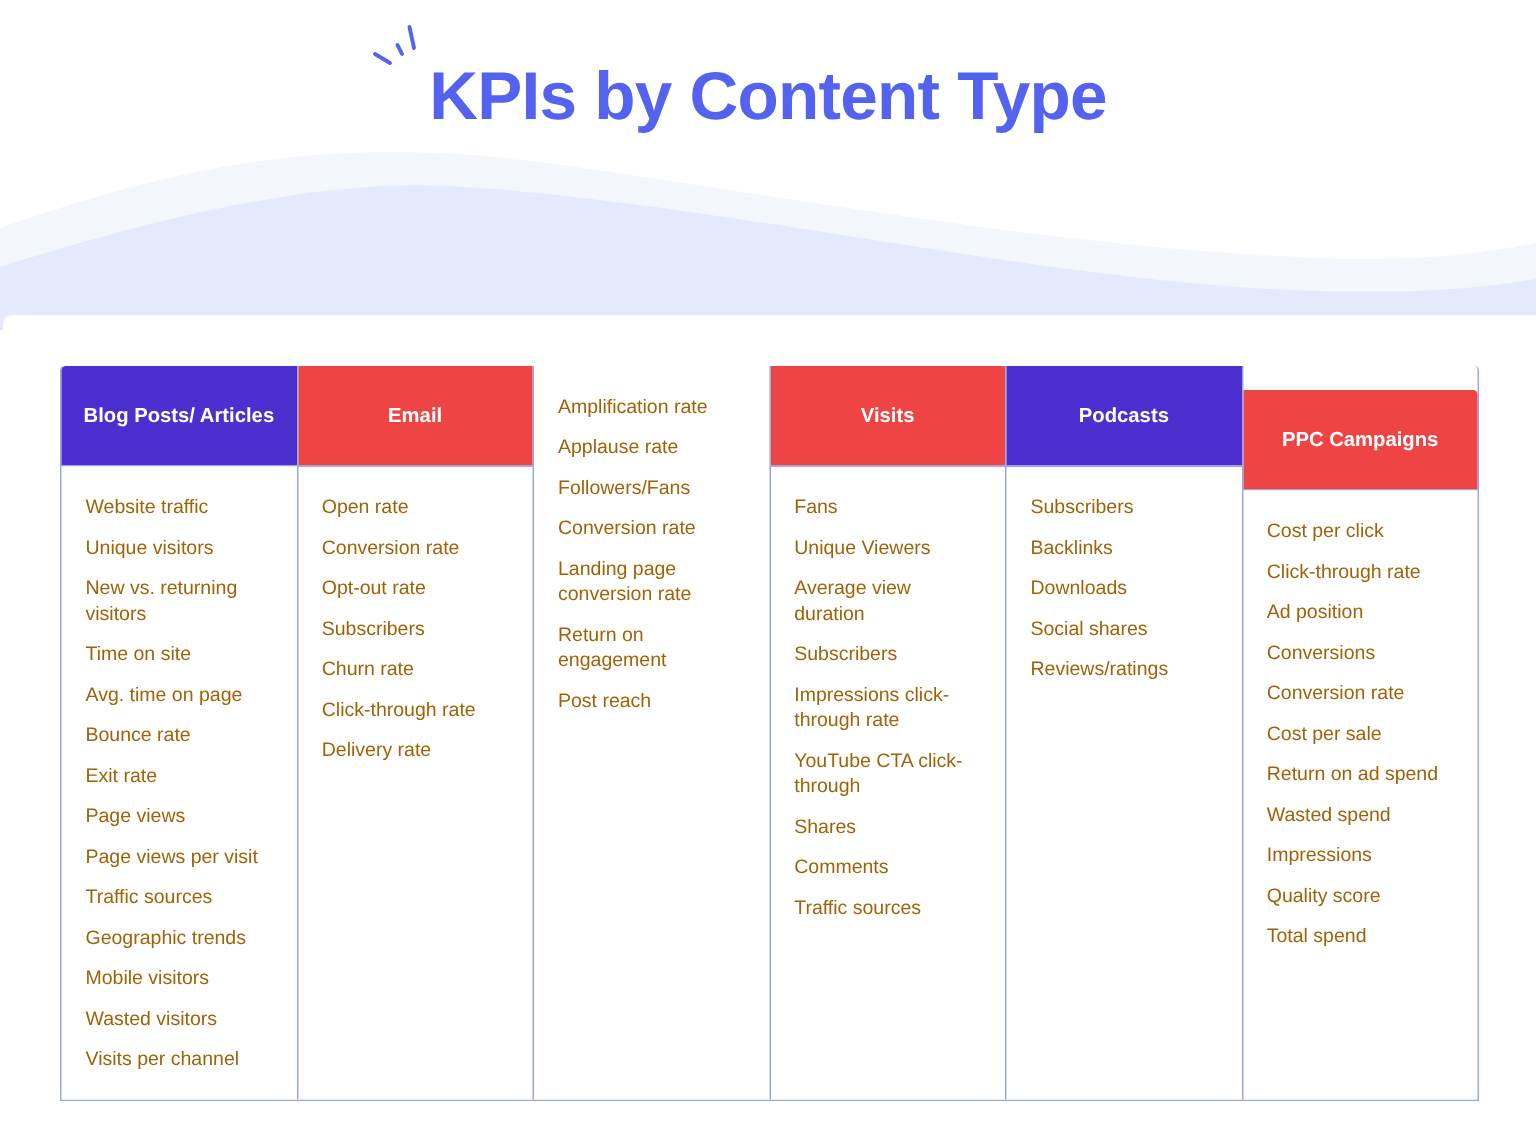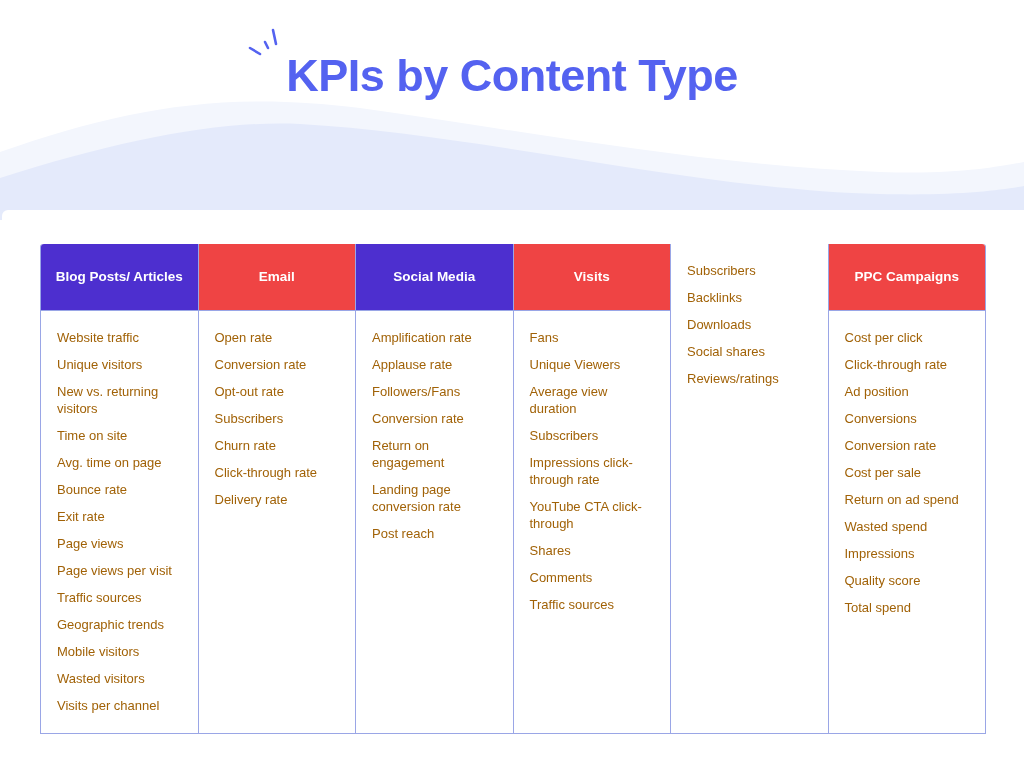--- a/index.html
+++ b/index.html
@@ -6,34 +6,34 @@
   body {
     width: 1024px; height: 764px; overflow: hidden; position: relative;
     background: #ffffff;
     font-family: "Liberation Sans", sans-serif;
   }
   .wave { position: absolute; left: 0; top: 100px; width: 1024px; height: 120px; }
   .card {
     position: absolute; left: 2px; top: 210px; width: 1030px; height: 560px;
     background: #ffffff; border-radius: 6px 0 0 0;
   }
-  .title-wrap { position: absolute; left: 0; top: 12px; width: 1024px; height: 100px; }
+  .title-wrap { position: absolute; left: 0; top: 0; width: 1024px; height: 100px; }
   .title {
     position: absolute; left: 0; width: 1024px; top: 36px; text-align: center;
     font-size: 45px; font-weight: 700; color: #5462f0; letter-spacing: -0.5px;
     margin: 0; line-height: 56px;
   }
   .sparks { position: absolute; left: 246px; top: 14px; width: 36px; height: 36px; }
   .table {
     position: absolute; left: 40px; top: 244px; width: 946px; height: 490px;
     display: flex; border: 1px solid #9aa6e6; border-top: none; box-sizing: border-box;
     border-radius: 3px 3px 0 0;
   }
   .col { flex: 1; display: flex; flex-direction: column; border-right: 1px solid #9aa6e6; }
-  .col:last-child { border-right: none; }
+  .col:last-child { border-right: none; margin-top: 16px; }
   .head {
     height: 67px; display: flex; align-items: center; justify-content: center;
     color: #ffffff; font-weight: 700; font-size: 13.5px; line-height: 18px; text-align: left;
     padding: 0 14px; box-sizing: border-box; border-bottom: 1px solid #9aa6e6;
   }
   .head.dark { background: #4d2fcf; }
   .head.light { background: #ef4444; }
   .col:first-child .head { border-top-left-radius: 3px; }
   .col:last-child .head { border-top-right-radius: 3px; }
   .items { list-style: none; margin: 0; padding: 18px 6px 0 6px; }
@@ -87,46 +87,46 @@
         <li>Open rate</li>
         <li>Conversion rate</li>
         <li>Opt-out rate</li>
         <li>Subscribers</li>
         <li>Churn rate</li>
         <li>Click-through rate</li>
         <li>Delivery rate</li>
       </ul>
     </div>
     <div class="col">
-      <div class="head dark">Social Media</div>
       <ul class="items">
         <li>Amplification rate</li>
         <li>Applause rate</li>
         <li>Followers/Fans</li>
         <li>Conversion rate</li>
+        <li>Landing page conversion rate</li>
         <li>Return on engagement</li>
-        <li>Landing page conversion rate</li>
         <li>Post reach</li>
       </ul>
     </div>
     <div class="col">
       <div class="head light">Visits</div>
       <ul class="items">
         <li>Fans</li>
         <li>Unique Viewers</li>
         <li>Average view duration</li>
         <li>Subscribers</li>
         <li>Impressions click-through rate</li>
         <li>YouTube CTA click-through</li>
         <li>Shares</li>
         <li>Comments</li>
         <li>Traffic sources</li>
       </ul>
     </div>
     <div class="col">
+      <div class="head dark">Podcasts</div>
       <ul class="items">
         <li>Subscribers</li>
         <li>Backlinks</li>
         <li>Downloads</li>
         <li>Social shares</li>
         <li>Reviews/ratings</li>
       </ul>
     </div>
     <div class="col">
       <div class="head light">PPC Campaigns</div>

